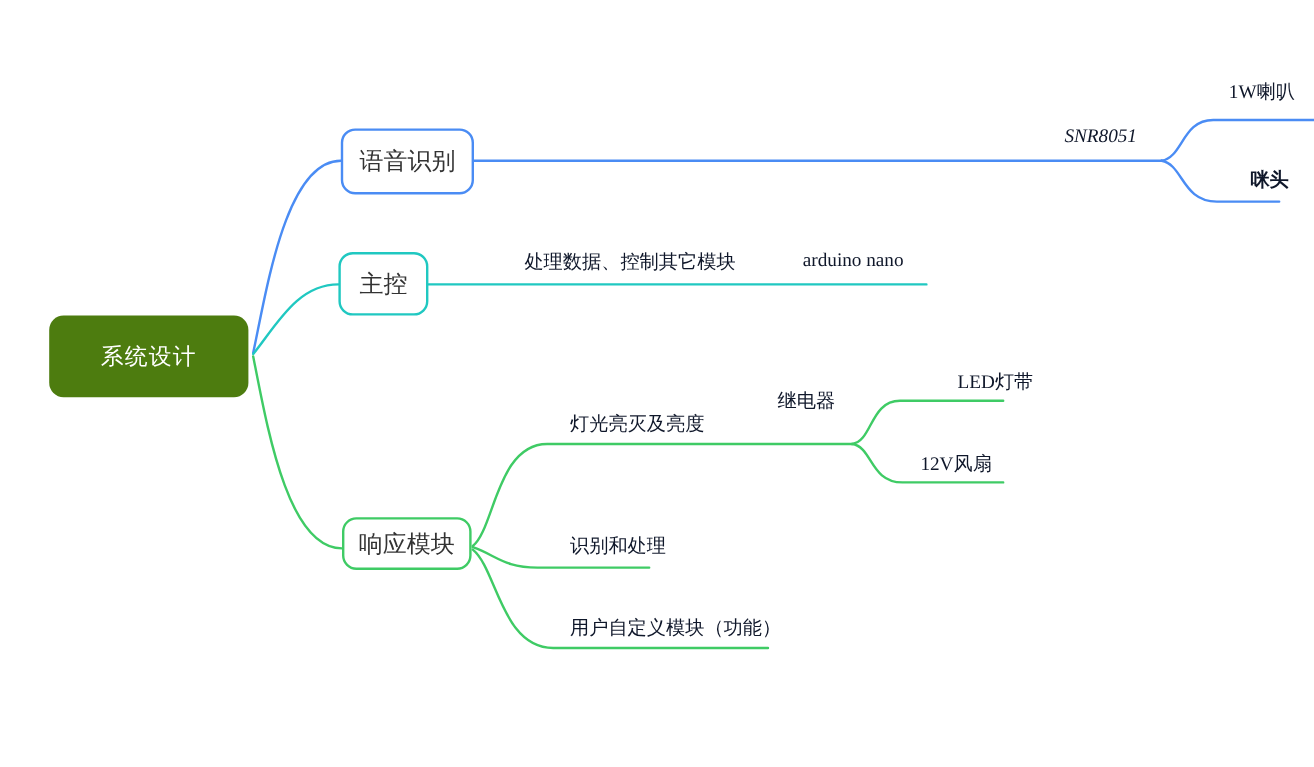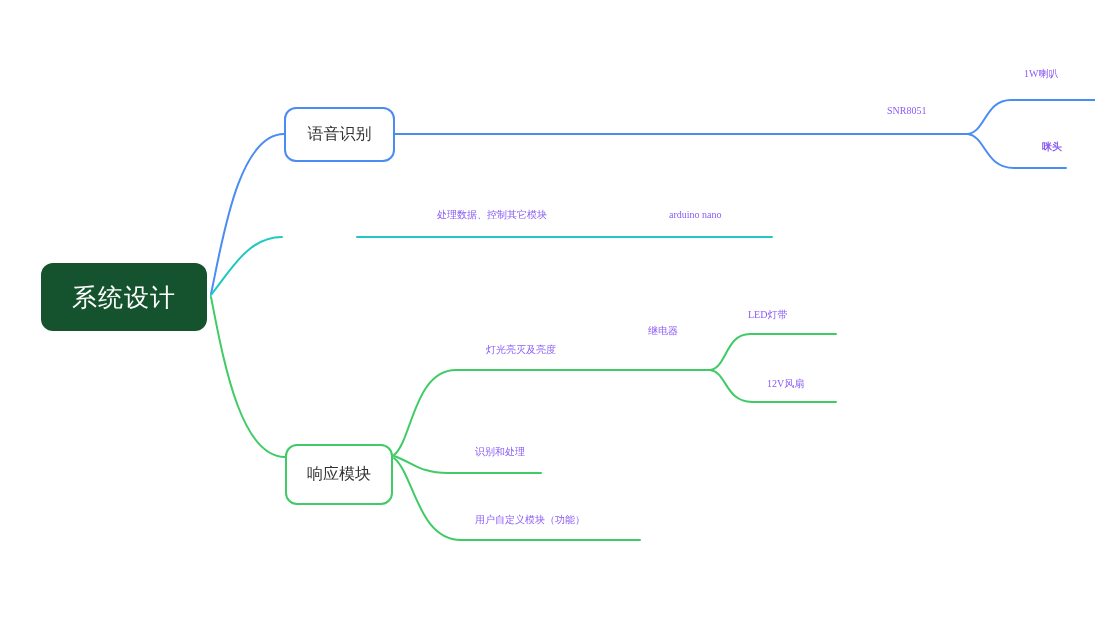--- a/index.html
+++ b/index.html
@@ -15,50 +15,50 @@
   #wires path.blue{stroke:#4a8cf4;}
   #wires path.teal{stroke:#20c8c1;}
   #wires path.green{stroke:#3fcb65;}
 
   .node{
     position:absolute;
     display:flex;align-items:center;justify-content:center;
     background:#ffffff;
     border-radius:12px;
     box-sizing:border-box;
-    font-size:16px;color:#333;
+    font-size:20px;color:#333;
     white-space:nowrap;
     z-index:2;
   }
   .node.root{
     left:41px;top:263px;width:166px;height:68px;
-    background:#14532d;color:#ffffff;
-    font-size:25px;letter-spacing:1px;
+    background:#4d7c0f;color:#ffffff;
+    font-size:19px;letter-spacing:1px;
     border:none;
   }
   .node.voice{left:284px;top:107px;width:111px;height:55px;border:2.5px solid #4a8cf4;}
   .node.mcu{left:282px;top:210px;width:75px;height:53px;border:2.5px solid #20c8c1;}
-  .node.resp{left:285px;top:444px;width:108px;height:61px;border:2.5px solid #3fcb65;}
+  .node.resp{left:285px;top:431px;width:108px;height:44px;border:2.5px solid #3fcb65;}
 
   .lbl{
     position:absolute;
     font-family:"Liberation Serif","DejaVu Serif",serif;
-    font-size:10px;color:#8b5cf6;
+    font-size:16px;color:#0f172a;
     white-space:nowrap;
     z-index:2;
   }
   .lbl.voice-desc{left:473px;top:106px;}
-  .lbl.snr{left:887px;top:105px;}
+  .lbl.snr{left:887px;top:105px;font-style:italic;}
   .lbl.speaker{left:1024px;top:67px;}
   .lbl.mic{left:1042px;top:140px;font-weight:bold;}
   .lbl.mcu-desc{left:437px;top:208px;}
   .lbl.board{left:669px;top:209px;}
-  .lbl.light{left:475px;top:343px;margin-left:11px;}
+  .lbl.light{left:475px;top:343px;}
   .lbl.relay{left:648px;top:324px;}
-  .lbl.led{left:748px;top:308px;}
+  .lbl.led{left:798px;top:308px;}
   .lbl.fan12{left:767px;top:377px;text-align:right;}
   .lbl.fansw{left:475px;top:445px;}
   .lbl.custom{left:475px;top:513px;}
 </style>
 </head>
 <body>
 
 <div id="canvas">
 
   <svg id="wires" viewBox="0 0 1095 639" xmlns="http://www.w3.org/2000/svg">
@@ -74,20 +74,21 @@
     <path class="green" d="M211,297 C223,358 240,457 285,457"></path>
     <path class="green" d="M394,455 C412,441 414,370 456,370 L710,370"></path>
     <path class="green" d="M710,370 C727,368 725,334 750,334 L836,334"></path>
     <path class="green" d="M710,370 C727,372 725,402 752,402 L836,402"></path>
     <path class="green" d="M394,456 C414,463 420,473 448,473 L541,473"></path>
     <path class="green" d="M394,458 C414,474 418,540 461,540 L640,540"></path>
   </svg>
 
   <div class="node root">系统设计</div>
   <div class="node voice">语音识别</div>
+  <div class="node mcu">主控</div>
   <div class="node resp">响应模块</div>
 
   <span class="lbl snr">SNR8051</span>
   <span class="lbl speaker">1W喇叭</span>
   <span class="lbl mic">咪头</span>
   <span class="lbl mcu-desc">处理数据、控制其它模块</span>
   <span class="lbl board">arduino nano</span>
   <span class="lbl light">灯光亮灭及亮度</span>
   <span class="lbl relay">继电器</span>
   <span class="lbl led">LED灯带</span>

